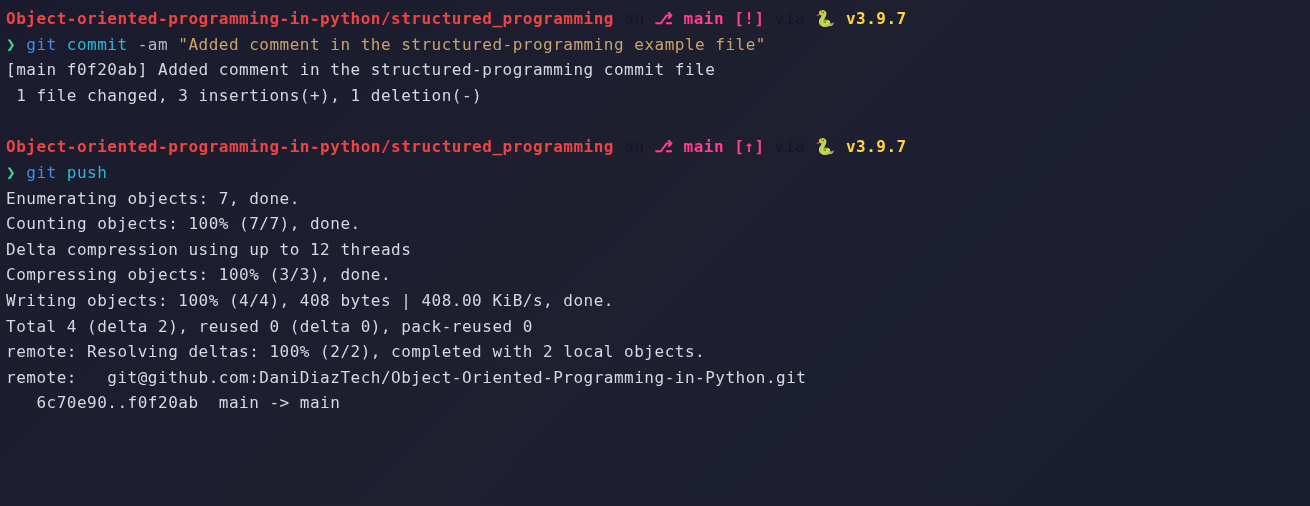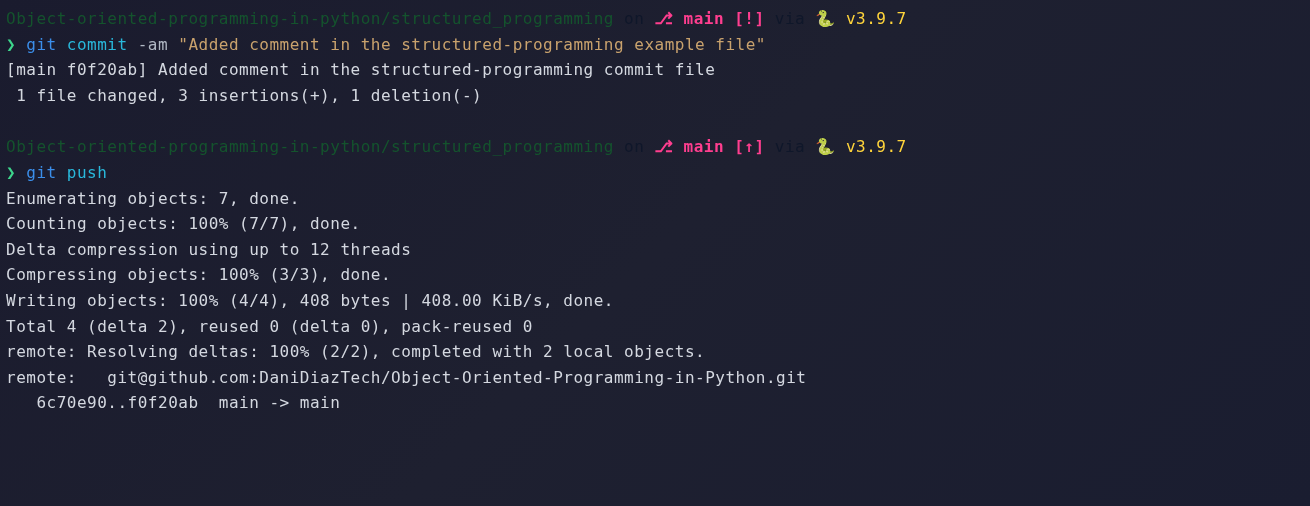--- a/index.html
+++ b/index.html
@@ -17,42 +17,42 @@
       width: 1310px;
       height: 506px;
       letter-spacing: 0.5px;
       line-height: 1.6;
       overflow: hidden;
     }
     .line {
       white-space: pre;
     }
     .cyan-bold {
-      color: #14532d;
-      font-weight: normal;
+      color: #ef4444;
+      font-weight: bold;
       text-align: center;
     }
     .white {
       color: #0f172a;
     }
     .magenta {
       color: #ff3e8f;
       font-weight: bold;
     }
     .branch-icon {
       color: #ff3e8f;
       font-weight: bold;
     }
     .red-bracket {
       color: #ff3e8f;
       font-weight: bold;
     }
     .yellow {
       color: #ffd43b;
-      font-weight: normal;
+      font-weight: bold;
       margin-top: 35px;
     }
     .prompt {
       color: #3dd68c;
       font-weight: bold;
     }
     .git-cmd {
       color: #3b8eea;
     }
     .git-sub {

